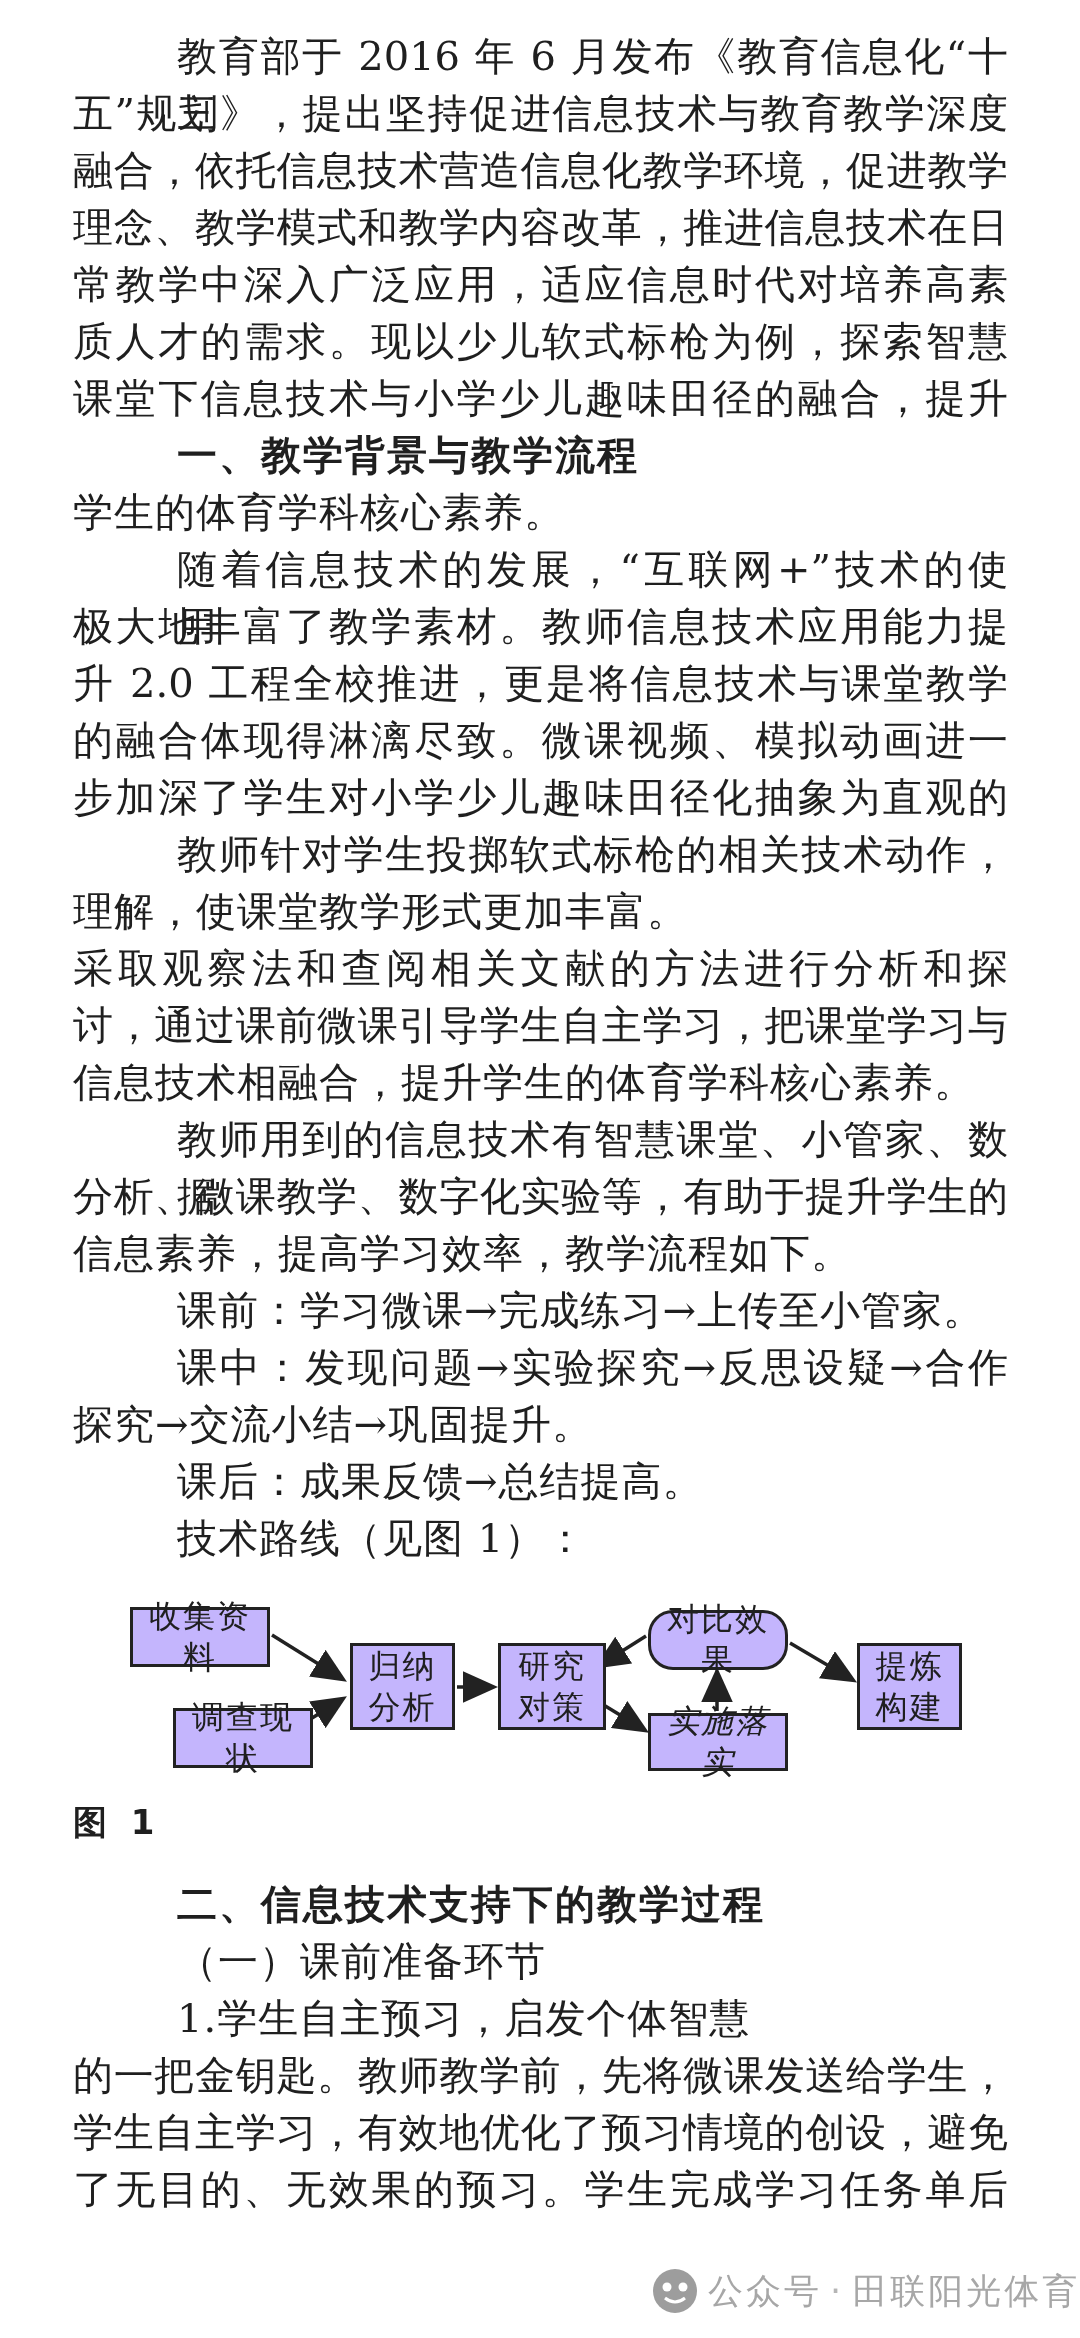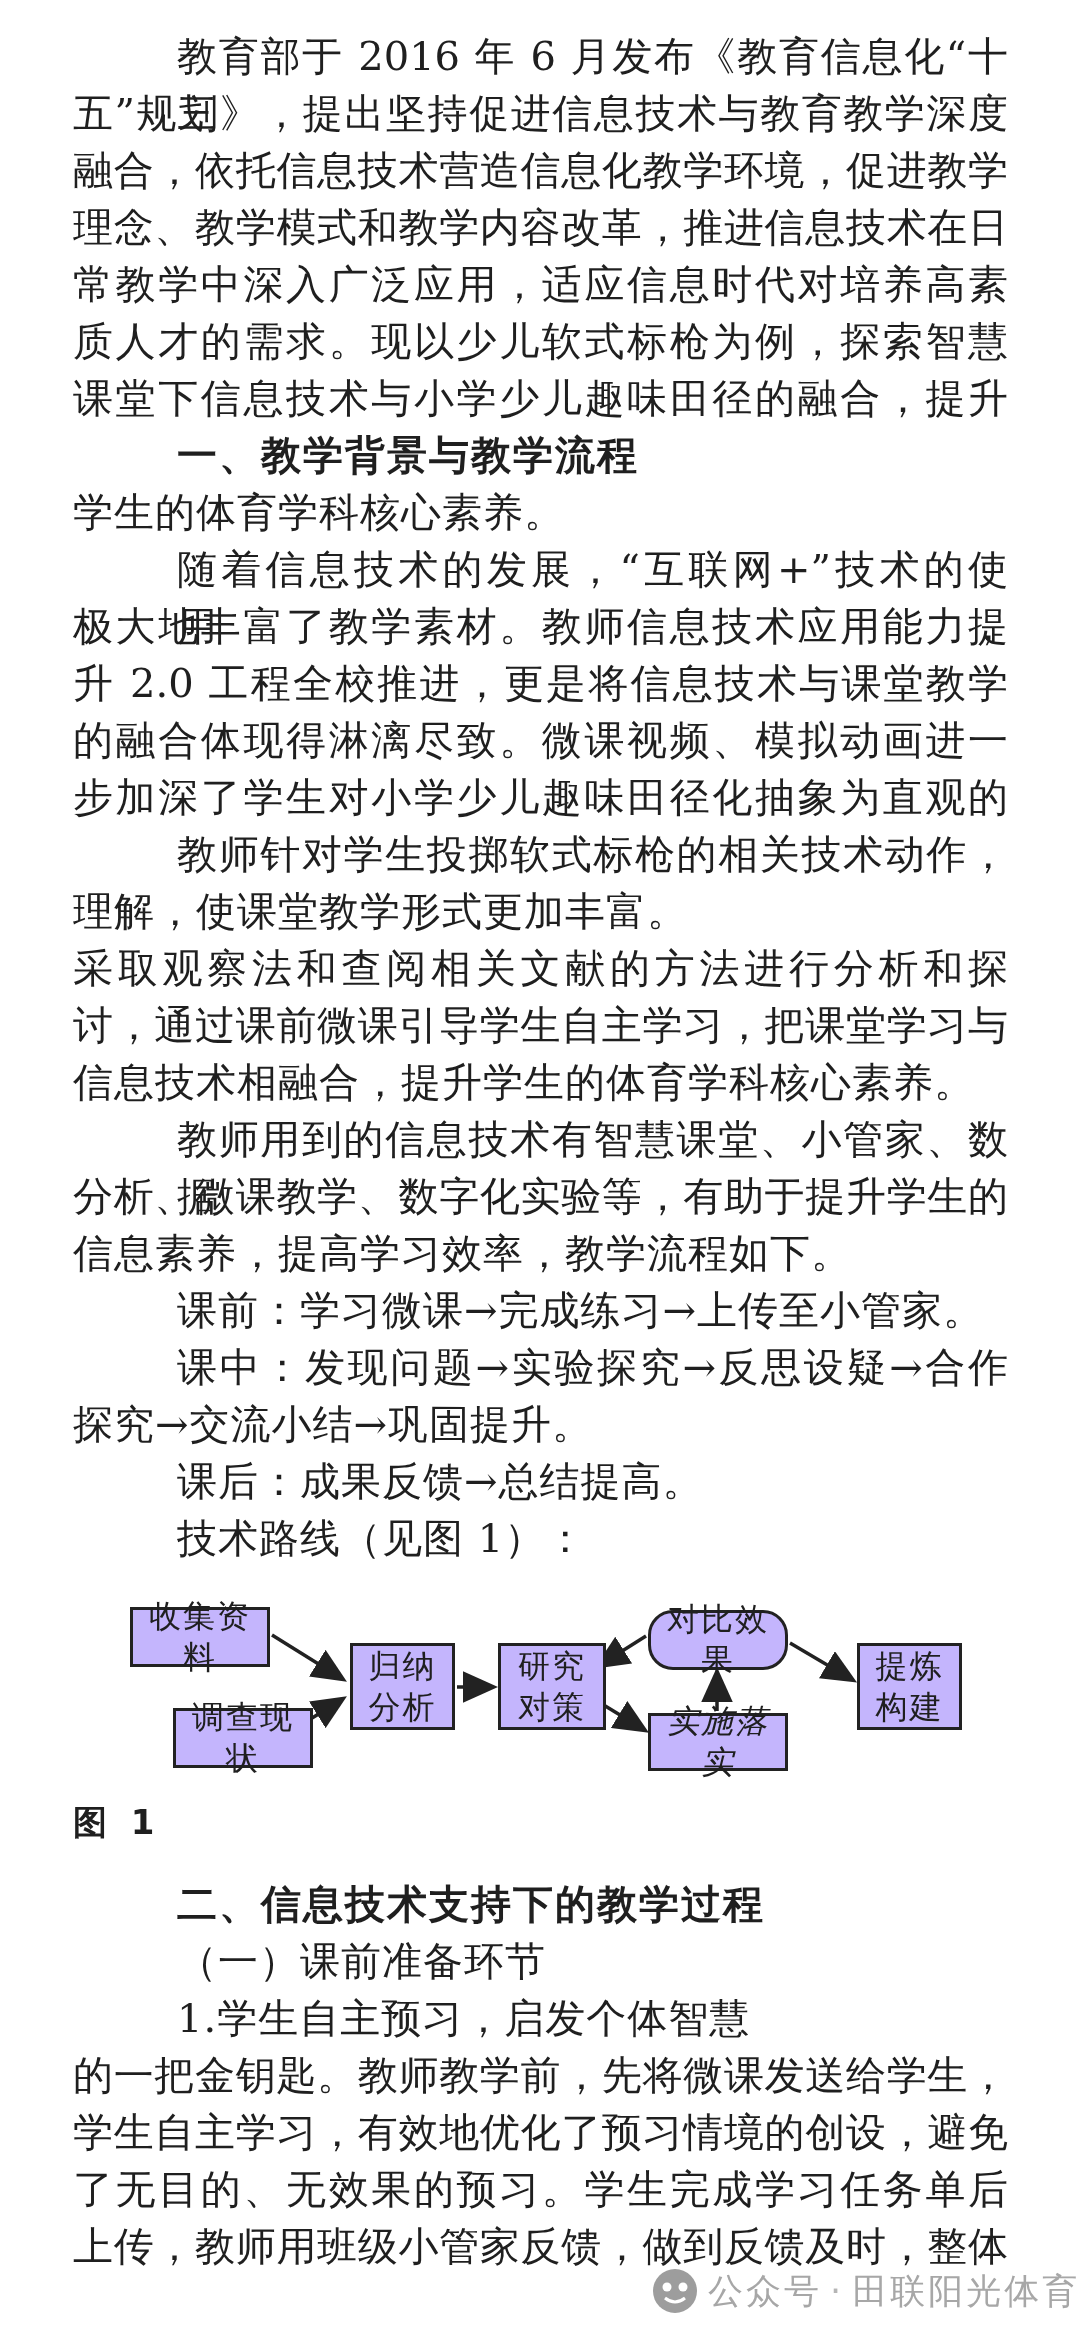--- a/index.html
+++ b/index.html
@@ -155,17 +155,16 @@
 
     <div class="caption">图 1</div>
 
     <div class="tail">
       <div class="line heading indent">二、信息技术支持下的教学过程</div>
       <div class="line indent">（一）课前准备环节</div>
       <div class="line indent">1.学生自主预习，启发个体智慧</div>
       <div class="line fill">的一把金钥匙。教师教学前，先将微课发送给学生，</div>
       <div class="line fill">学生自主学习，有效地优化了预习情境的创设，避免</div>
       <div class="line fill">了无目的、无效果的预习。学生完成学习任务单后</div>
-      <div class="line fill">上传，教师用班级小管家反馈，做到反馈及时，整体</div>
     </div>
   </div>
 
 </div>
 
 </body></html>

